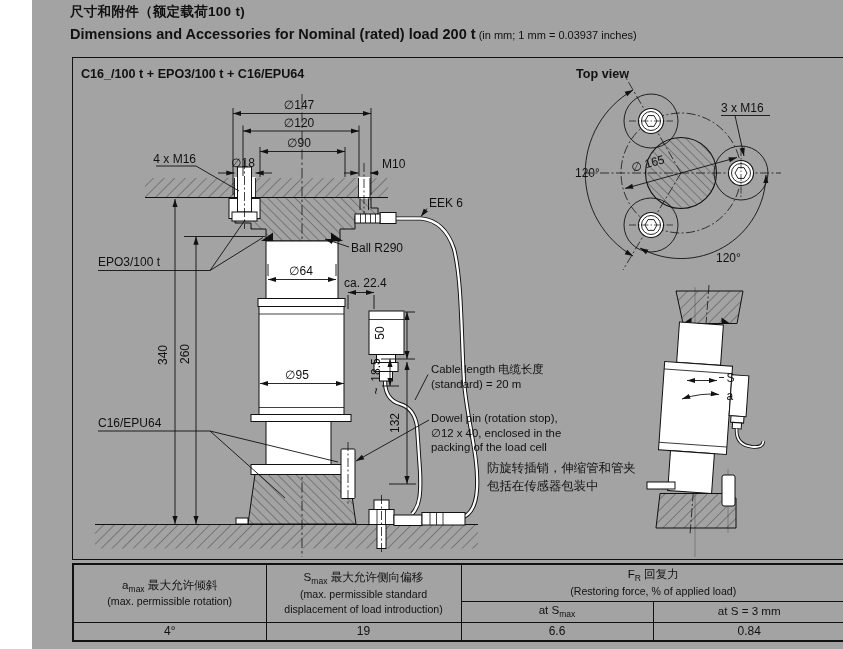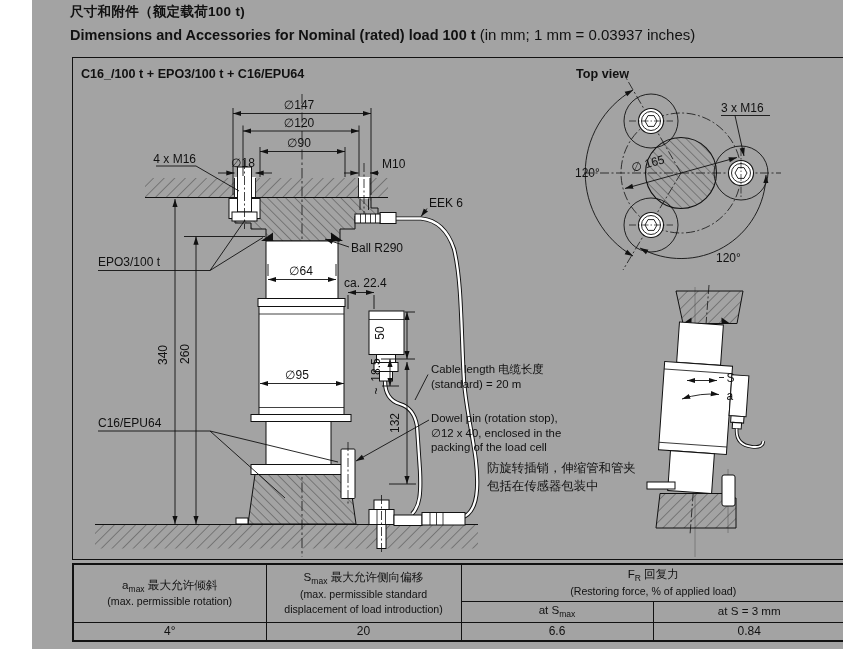--- a/index.html
+++ b/index.html
@@ -1,20 +1,20 @@
 <!DOCTYPE html>
 <html><head>
 <meta charset="utf-8">
 <style>
   html,body{margin:0;padding:0;background:#fff;}
   .page{position:relative;width:843px;height:649px;background:#a3a3a3;overflow:hidden;
         font-family:"Liberation Sans",sans-serif;color:#111;margin-left:32px;}
   .t-zh{position:absolute;left:38px;top:3px;font-size:13.5px;font-weight:bold;letter-spacing:.3px;}
   .t-en{position:absolute;left:38px;top:26px;font-size:14.5px;font-weight:bold;}
-  .t-en .note{font-weight:normal;font-size:15px;}
+  .t-en .note{font-weight:normal;font-size:11px;}
   .box{position:absolute;left:40px;top:57px;width:776px;height:503px;border:1.6px solid #111;box-sizing:border-box;}
   .box svg{display:block;}
   svg text{font-family:"Liberation Sans",sans-serif;fill:#111;font-size:12px;}
   svg .b{font-weight:bold;font-size:12.6px;}
   svg .sm{font-size:11.4px;}
   svg .zh{font-size:12.4px;}
   .spec{position:absolute;left:40px;top:563px;width:674px;border-collapse:collapse;table-layout:fixed;
         font-size:11.6px;text-align:center;}
   .spec,.spec td{border:1px solid #111;}
   .spec{border-width:2px;}
@@ -24,21 +24,21 @@
   .spec .vals td{height:17px;font-size:12px;}
   .spec .hd1{height:37px;}
   .spec .hd2 td{height:20px;}
 </style>
 </head>
 <body>
 
 <div class="page">
 
   <div class="t-zh">尺寸和附件（额定载荷100 t)</div>
-  <div class="t-en"><span>Dimensions and Accessories for Nominal (rated) load 100 t</span><span class="note"> (in mm; 1 mm = 0.03937 inches)</span></div>
+  <div class="t-en"><span>Dimensions and Accessories for Nominal (rated) load 200 t</span><span class="note"> (in mm; 1 mm = 0.03937 inches)</span></div>
 
   <div class="box">
   <svg width="773" height="500" viewBox="40 57 773 500">
     <defs>
       <marker id="ar" viewBox="0 0 10 7" refX="9.4" refY="3.5" markerWidth="10" markerHeight="7" orient="auto-start-reverse">
         <path d="M0.3,0.6 L9.4,3.5 L0.3,6.4 Z" fill="#111"></path>
       </marker>
       <pattern id="hf" width="6.5" height="6.5" patternUnits="userSpaceOnUse" patternTransform="rotate(-45)">
         <line x1="0" y1="0" x2="0" y2="6.5" stroke="#333" stroke-width="0.8"></line>
       </pattern>
@@ -311,20 +311,20 @@
         <span>回复力</span><br>
         <span class="en">(Restoring force, % of applied load)</span>
       </td>
     </tr>
     <tr class="hd2">
       <td><span>at S</span><sub>max</sub></td>
       <td>at S = 3 mm</td>
     </tr>
     <tr class="vals">
       <td>4°</td>
-      <td>20</td>
+      <td>19</td>
       <td>6.6</td>
       <td>0.84</td>
     </tr>
   </tbody>
     </table>
 
 </div>
 
 </body></html>

